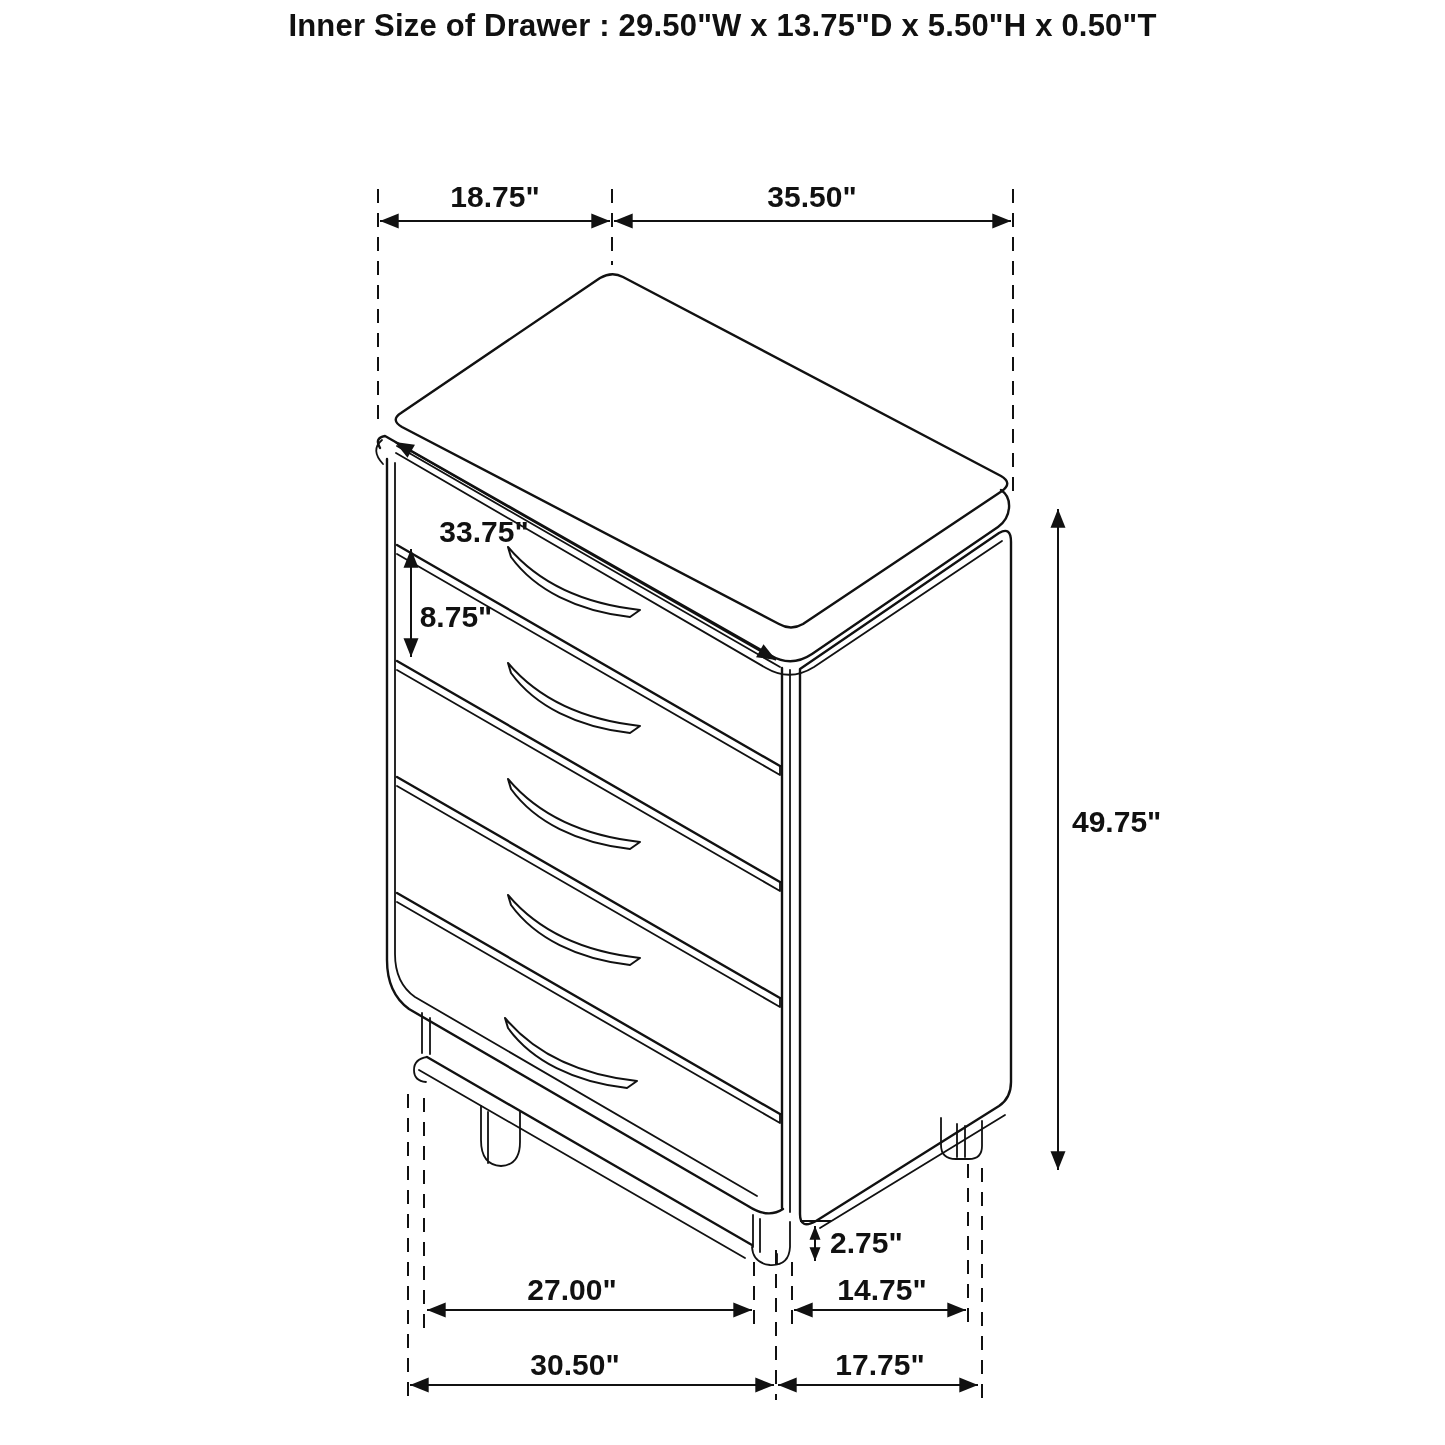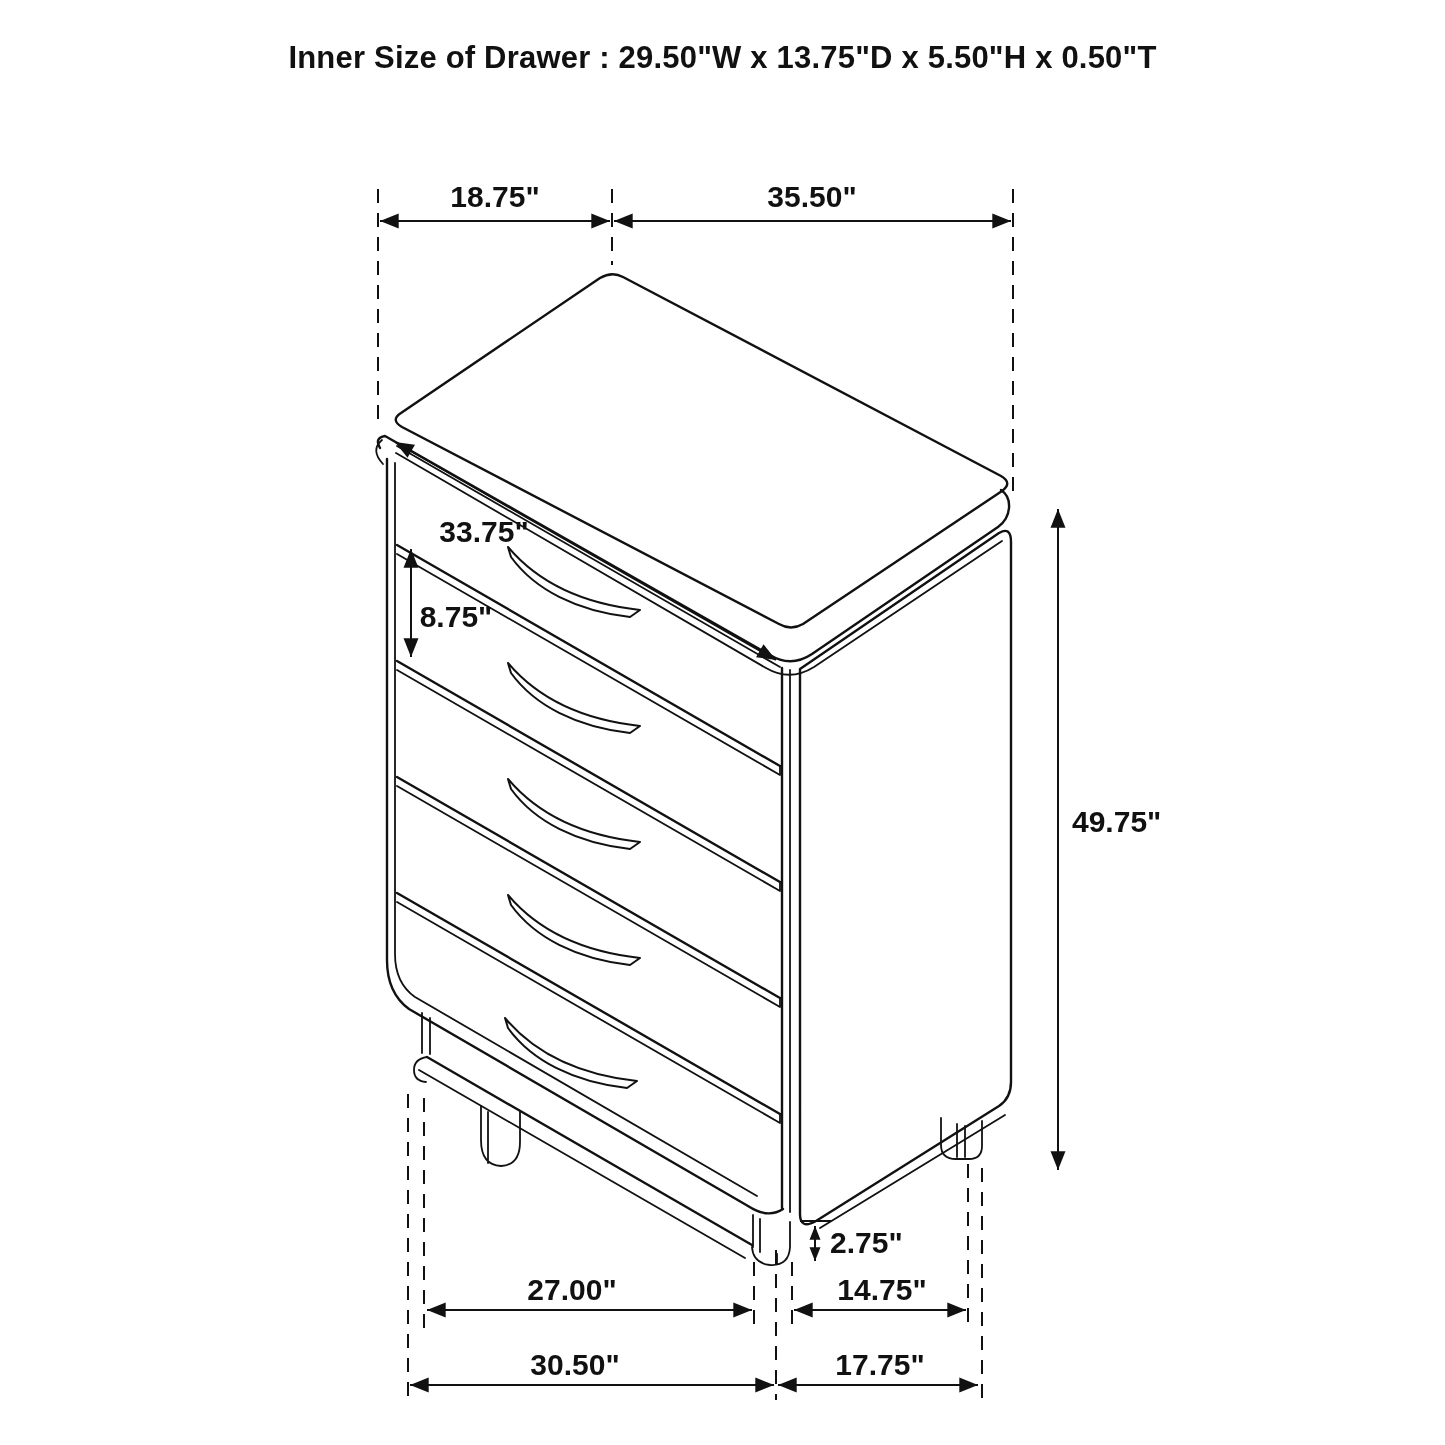--- a/index.html
+++ b/index.html
@@ -5,21 +5,21 @@
   html,body{margin:0;padding:0;background:#ffffff;}
   .stage{
     position:relative;
     width:1445px;height:1445px;
     background:#ffffff;
     font-family:"Liberation Sans", sans-serif;
     overflow:hidden;
   }
   .diagram-title{
     position:absolute;
-    top:40px;left:0;width:100%;
+    top:8px;left:0;width:100%;
     text-align:center;
     font-size:31px;
     font-weight:bold;
     color:#111;
     letter-spacing:0.2px;
   }
   svg{position:absolute;top:0;left:0;}
   .ln{fill:none;stroke:#111;stroke-width:2.4;stroke-linecap:round;stroke-linejoin:round;}
   .ln-thin{fill:none;stroke:#111;stroke-width:1.8;stroke-linecap:round;stroke-linejoin:round;}
   .face{fill:#ffffff;stroke:none;}

